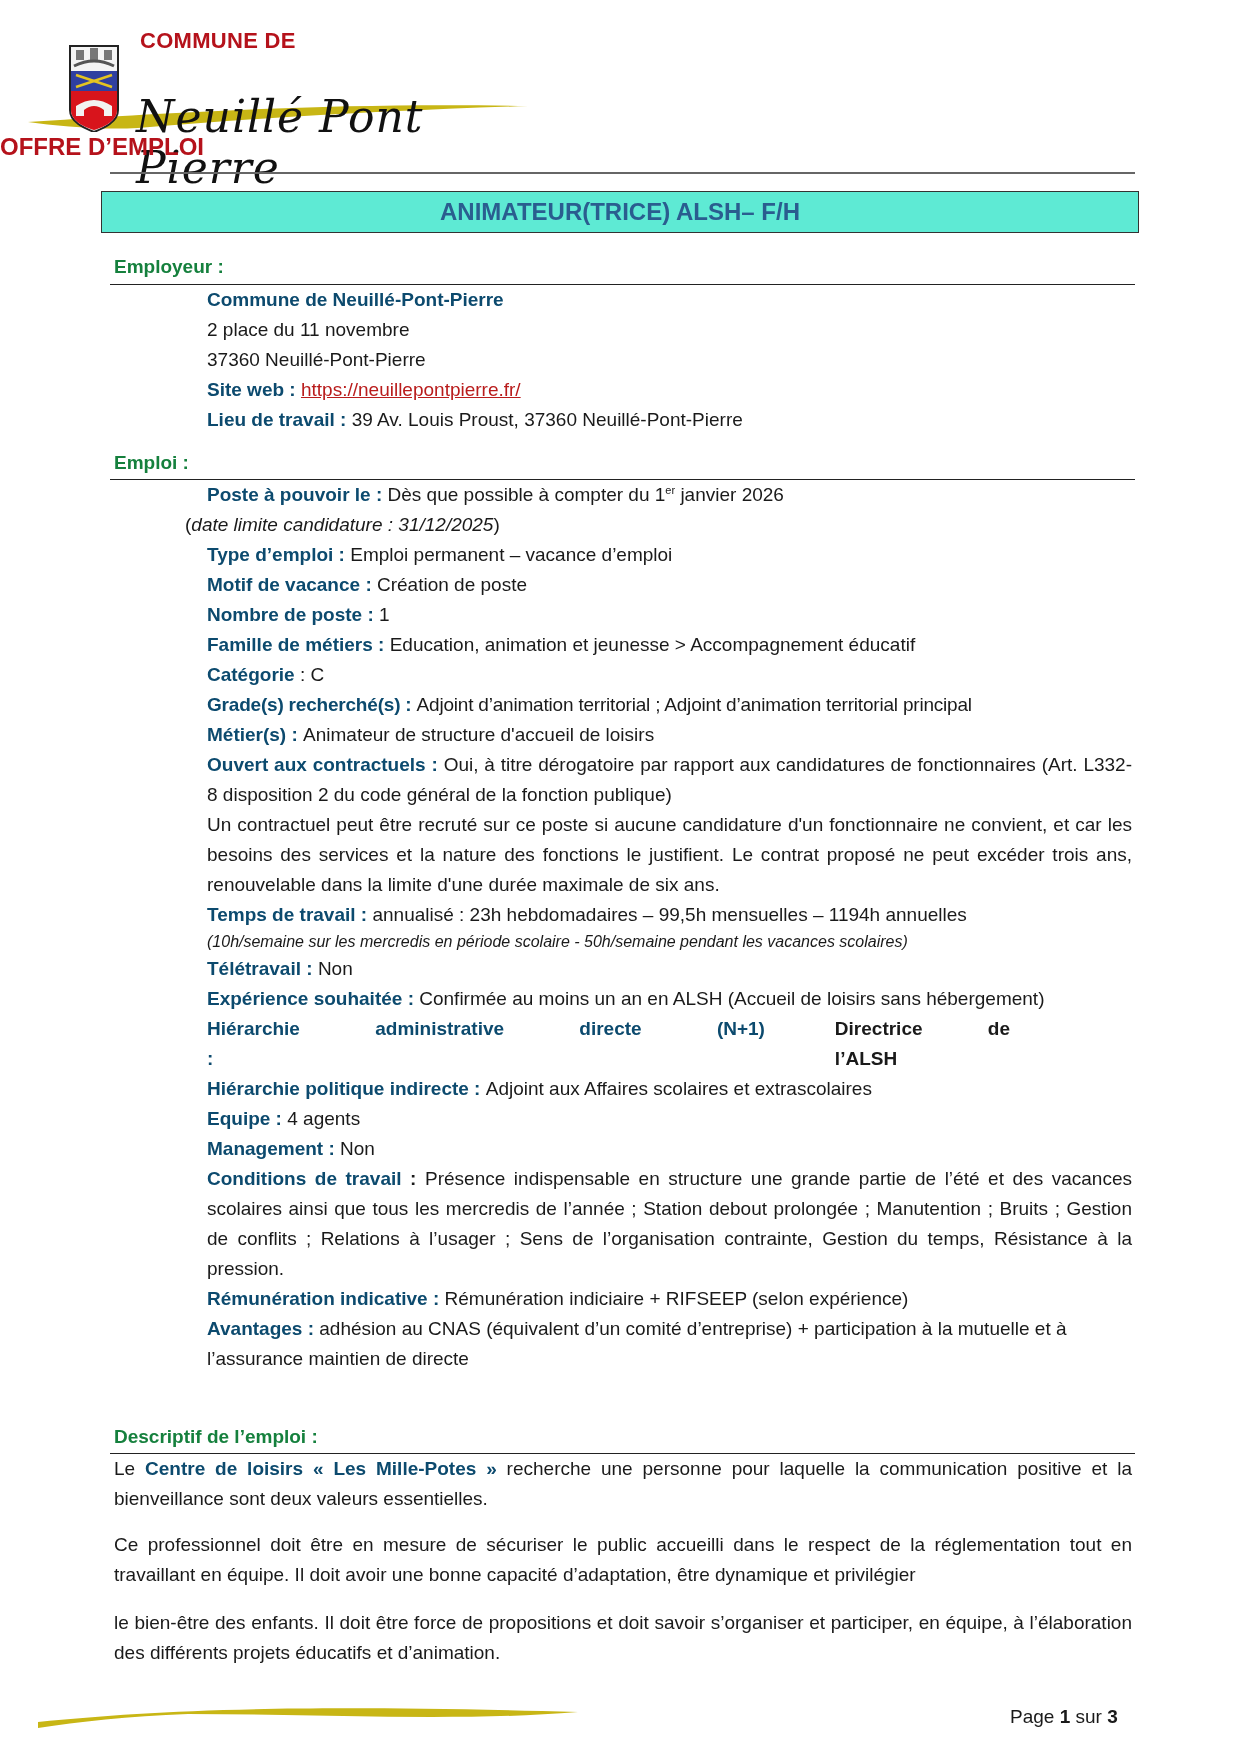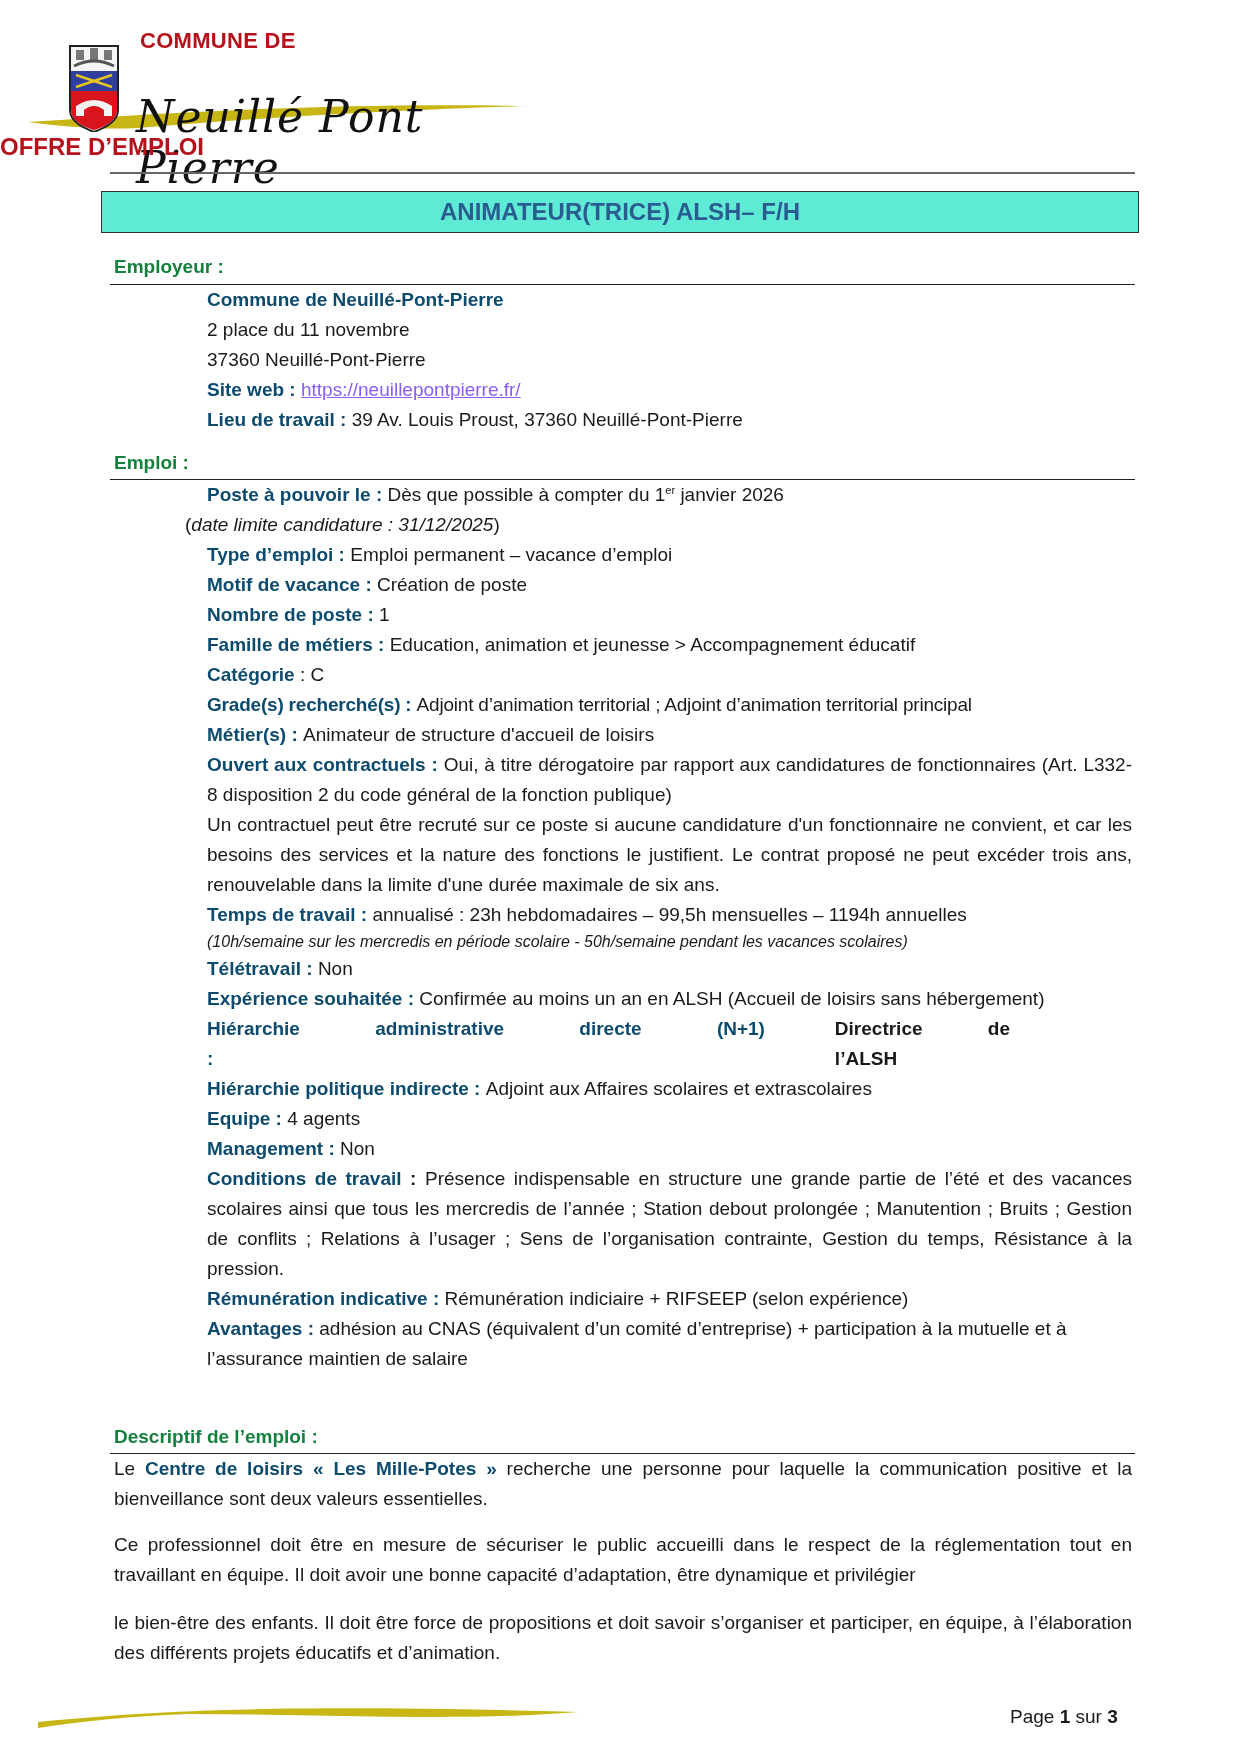--- a/index.html
+++ b/index.html
@@ -20,21 +20,21 @@
     .title-box {
       left: 101px; top: 191px; width: 1038px; height: 42px; border: 1px solid #333;
       background: #5eead4; box-sizing: border-box; display: flex; align-items: center; justify-content: center;
       font-size: 24px; font-weight: bold; color: #2a5d8f;
     }
     .section-head { left: 114px; font-size: 19px; font-weight: bold; color: #15803d; }
     .section-rule { left: 110px; width: 1025px; height: 1px; background: #222; }
 
     .text { font-size: 19px; line-height: 30px; color: #1a1a1a; }
     .lbl { color: #0c4a6e; font-weight: bold; }
-    .link { color: #8b5cf6; text-decoration: underline; }
+    .link { color: #b91c1c; text-decoration: underline; }
     .block { left: 207px; width: 925px; }
     .justify { text-align: justify; }
     .italic { font-style: italic; }
     sup { font-size: 11px; line-height: 0; }
 
     .desc { left: 114px; width: 1018px; text-align: justify; }
     .footer-swoosh { left: 38px; top: 1700px; }
     .page-num { left: 1010px; top: 1706px; font-size: 19px; }
   </style>
 </head>
@@ -107,21 +107,21 @@
   <div class="justify"><span class="lbl">Expérience souhaitée : </span><span>Confirmée au moins un an en ALSH (Accueil de loisirs sans hébergement)</span></div>
   <div style="display:flex; justify-content:space-between;">
     <span class="lbl" style="word-spacing:70px;">Hiérarchie administrative directe (N+1) : </span>
       <span style="word-spacing:60px;font-weight:bold;">Directrice de l’ALSH</span>
   </div>
   <div><span class="lbl">Hiérarchie politique indirecte : </span><span>Adjoint aux Affaires scolaires et extrascolaires</span></div>
   <div><span class="lbl">Equipe : </span><span> 4 agents</span></div>
   <div><span class="lbl">Management : </span><span>Non</span></div>
   <div class="justify"><span class="lbl">Conditions de travail </span><b>: </b><span>Présence indispensable en structure une grande partie de l’été et des vacances scolaires ainsi que tous les mercredis de l’année ; Station debout prolongée ; Manutention ; Bruits ; Gestion de conflits ; Relations à l’usager ; Sens de l’organisation contrainte, Gestion du temps, Résistance à la pression.</span></div>
   <div><span class="lbl">Rémunération indicative : </span><span>Rémunération indiciaire + RIFSEEP (selon expérience)</span></div>
-  <div><span class="lbl">Avantages : </span><span>adhésion au CNAS (équivalent d’un comité d’entreprise) + participation à la mutuelle et à l’assurance maintien de salaire</span></div>
+  <div><span class="lbl">Avantages : </span><span>adhésion au CNAS (équivalent d’un comité d’entreprise) + participation à la mutuelle et à l’assurance maintien de directe</span></div>
 </div>
 
 <div class="abs section-head" style="top:1426px;">Descriptif de l’emploi :</div>
 <div class="abs section-rule" style="top:1453px;"></div>
 <div class="abs desc text" style="top:1454px;">
   <span>Le </span><span class="lbl">Centre de loisirs « Les Mille-Potes »</span><span> recherche une personne pour laquelle la communication positive et la bienveillance sont deux valeurs essentielles.</span>
 </div>
 <div class="abs desc text" style="top:1530px;">Ce professionnel doit être en mesure de sécuriser le public accueilli dans le respect de la réglementation tout en travaillant en équipe. Il doit avoir une bonne capacité d’adaptation, être dynamique et privilégier</div>
 <div class="abs desc text" style="top:1608px;">le bien-être des enfants. Il doit être force de propositions et doit savoir s’organiser et participer, en équipe, à l’élaboration des différents projets éducatifs et d’animation.</div>
 

